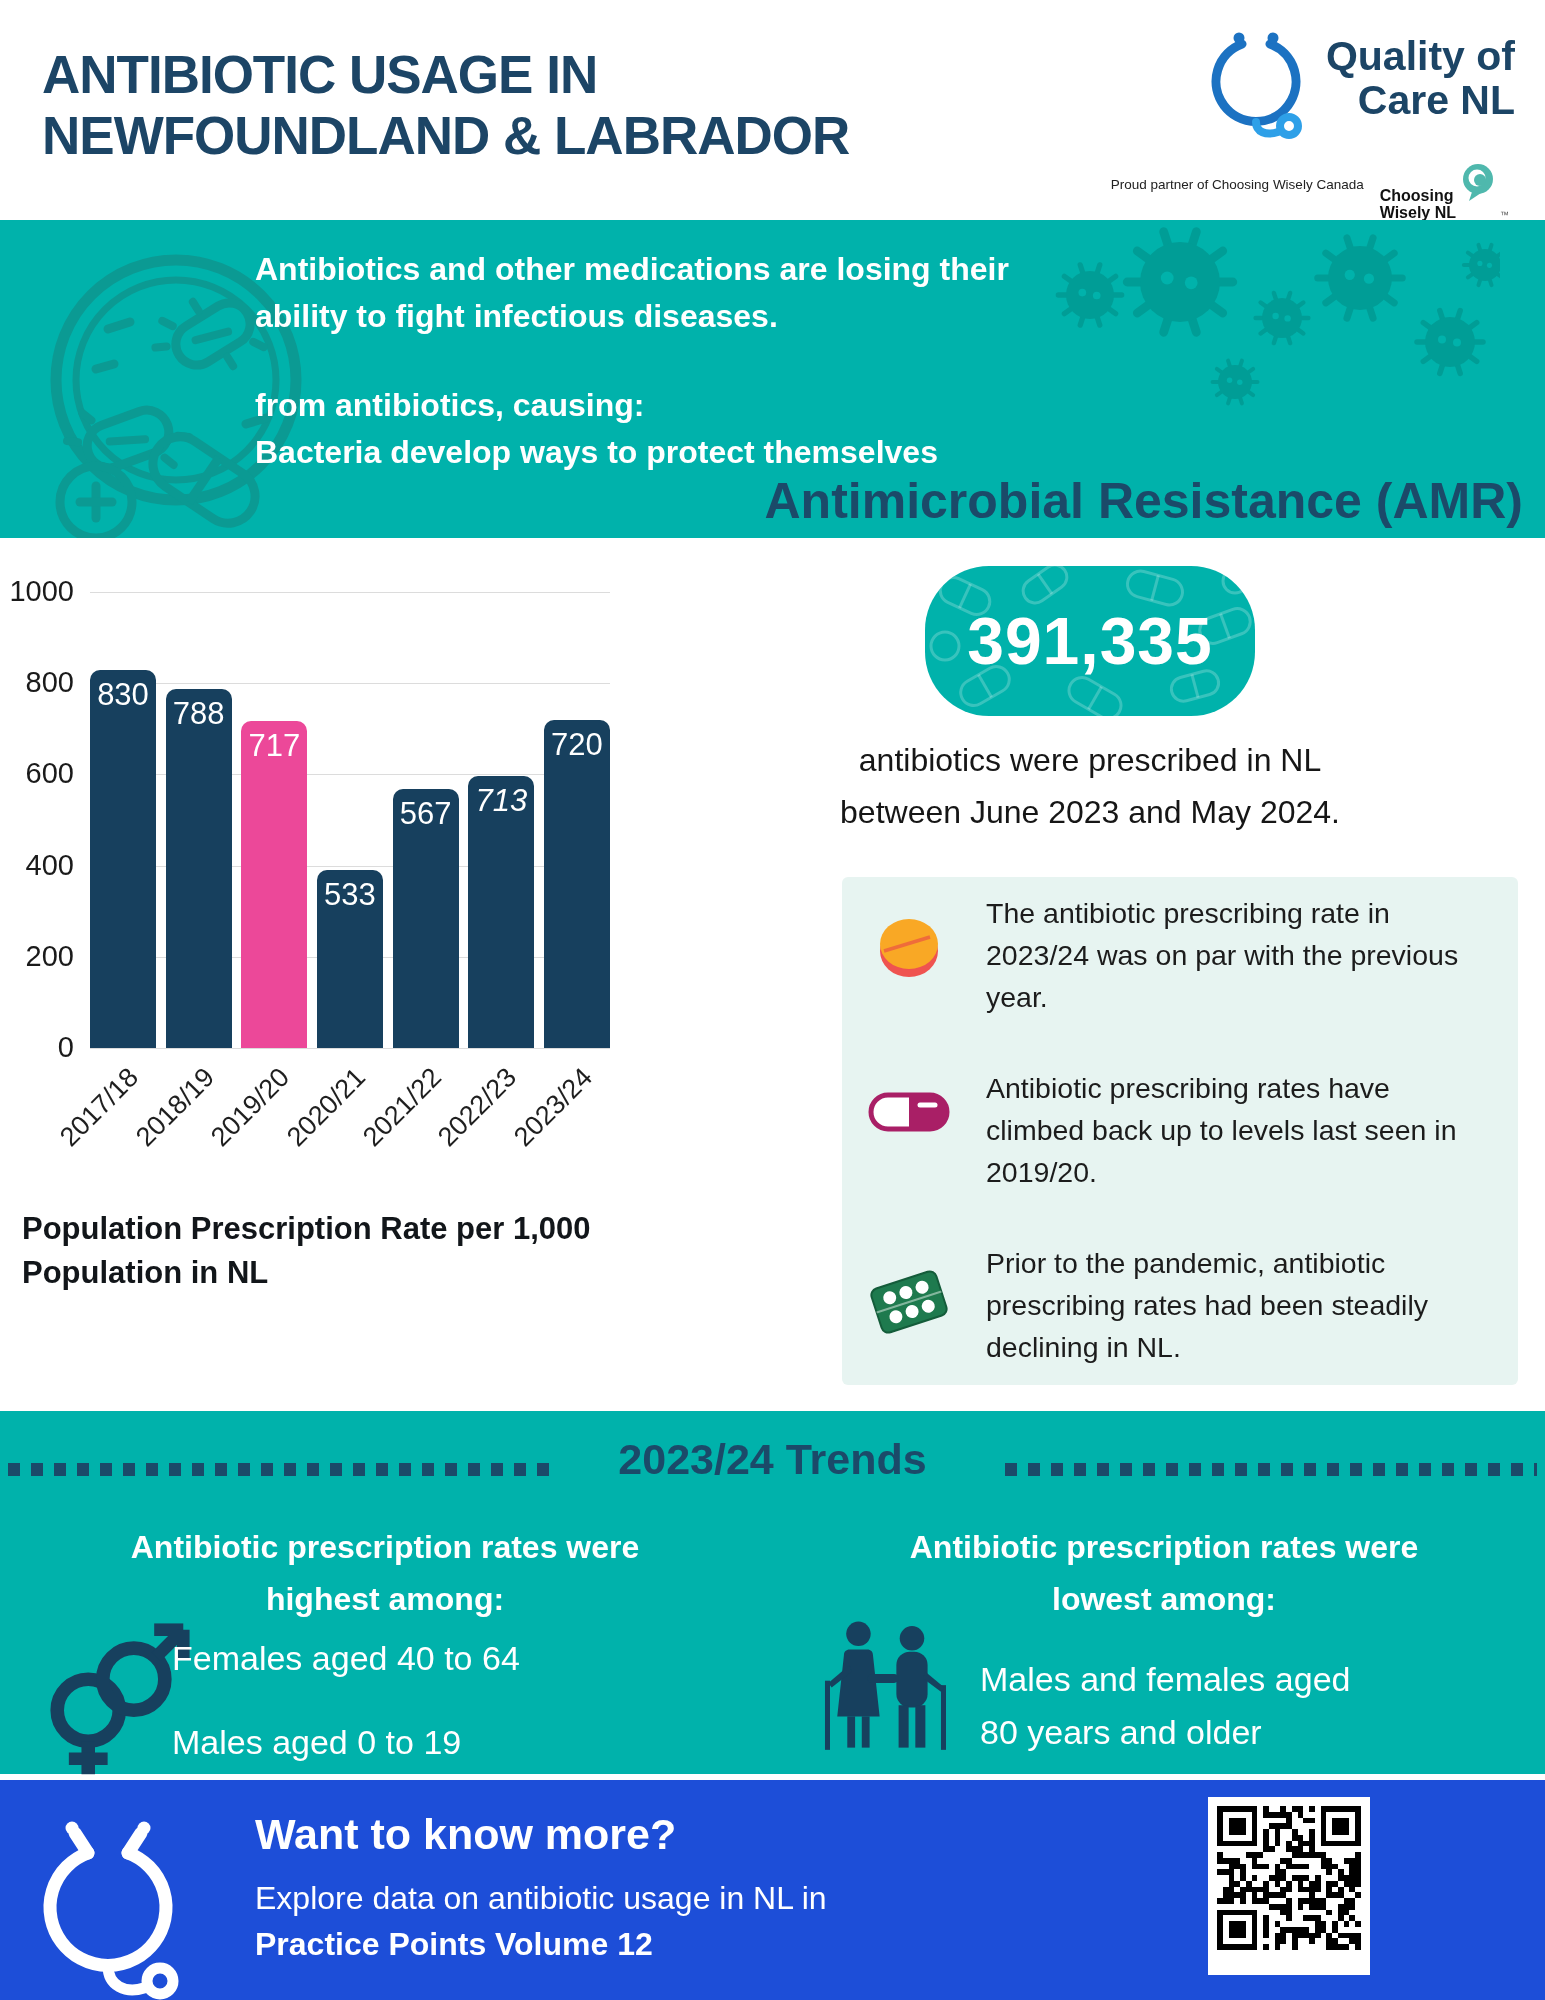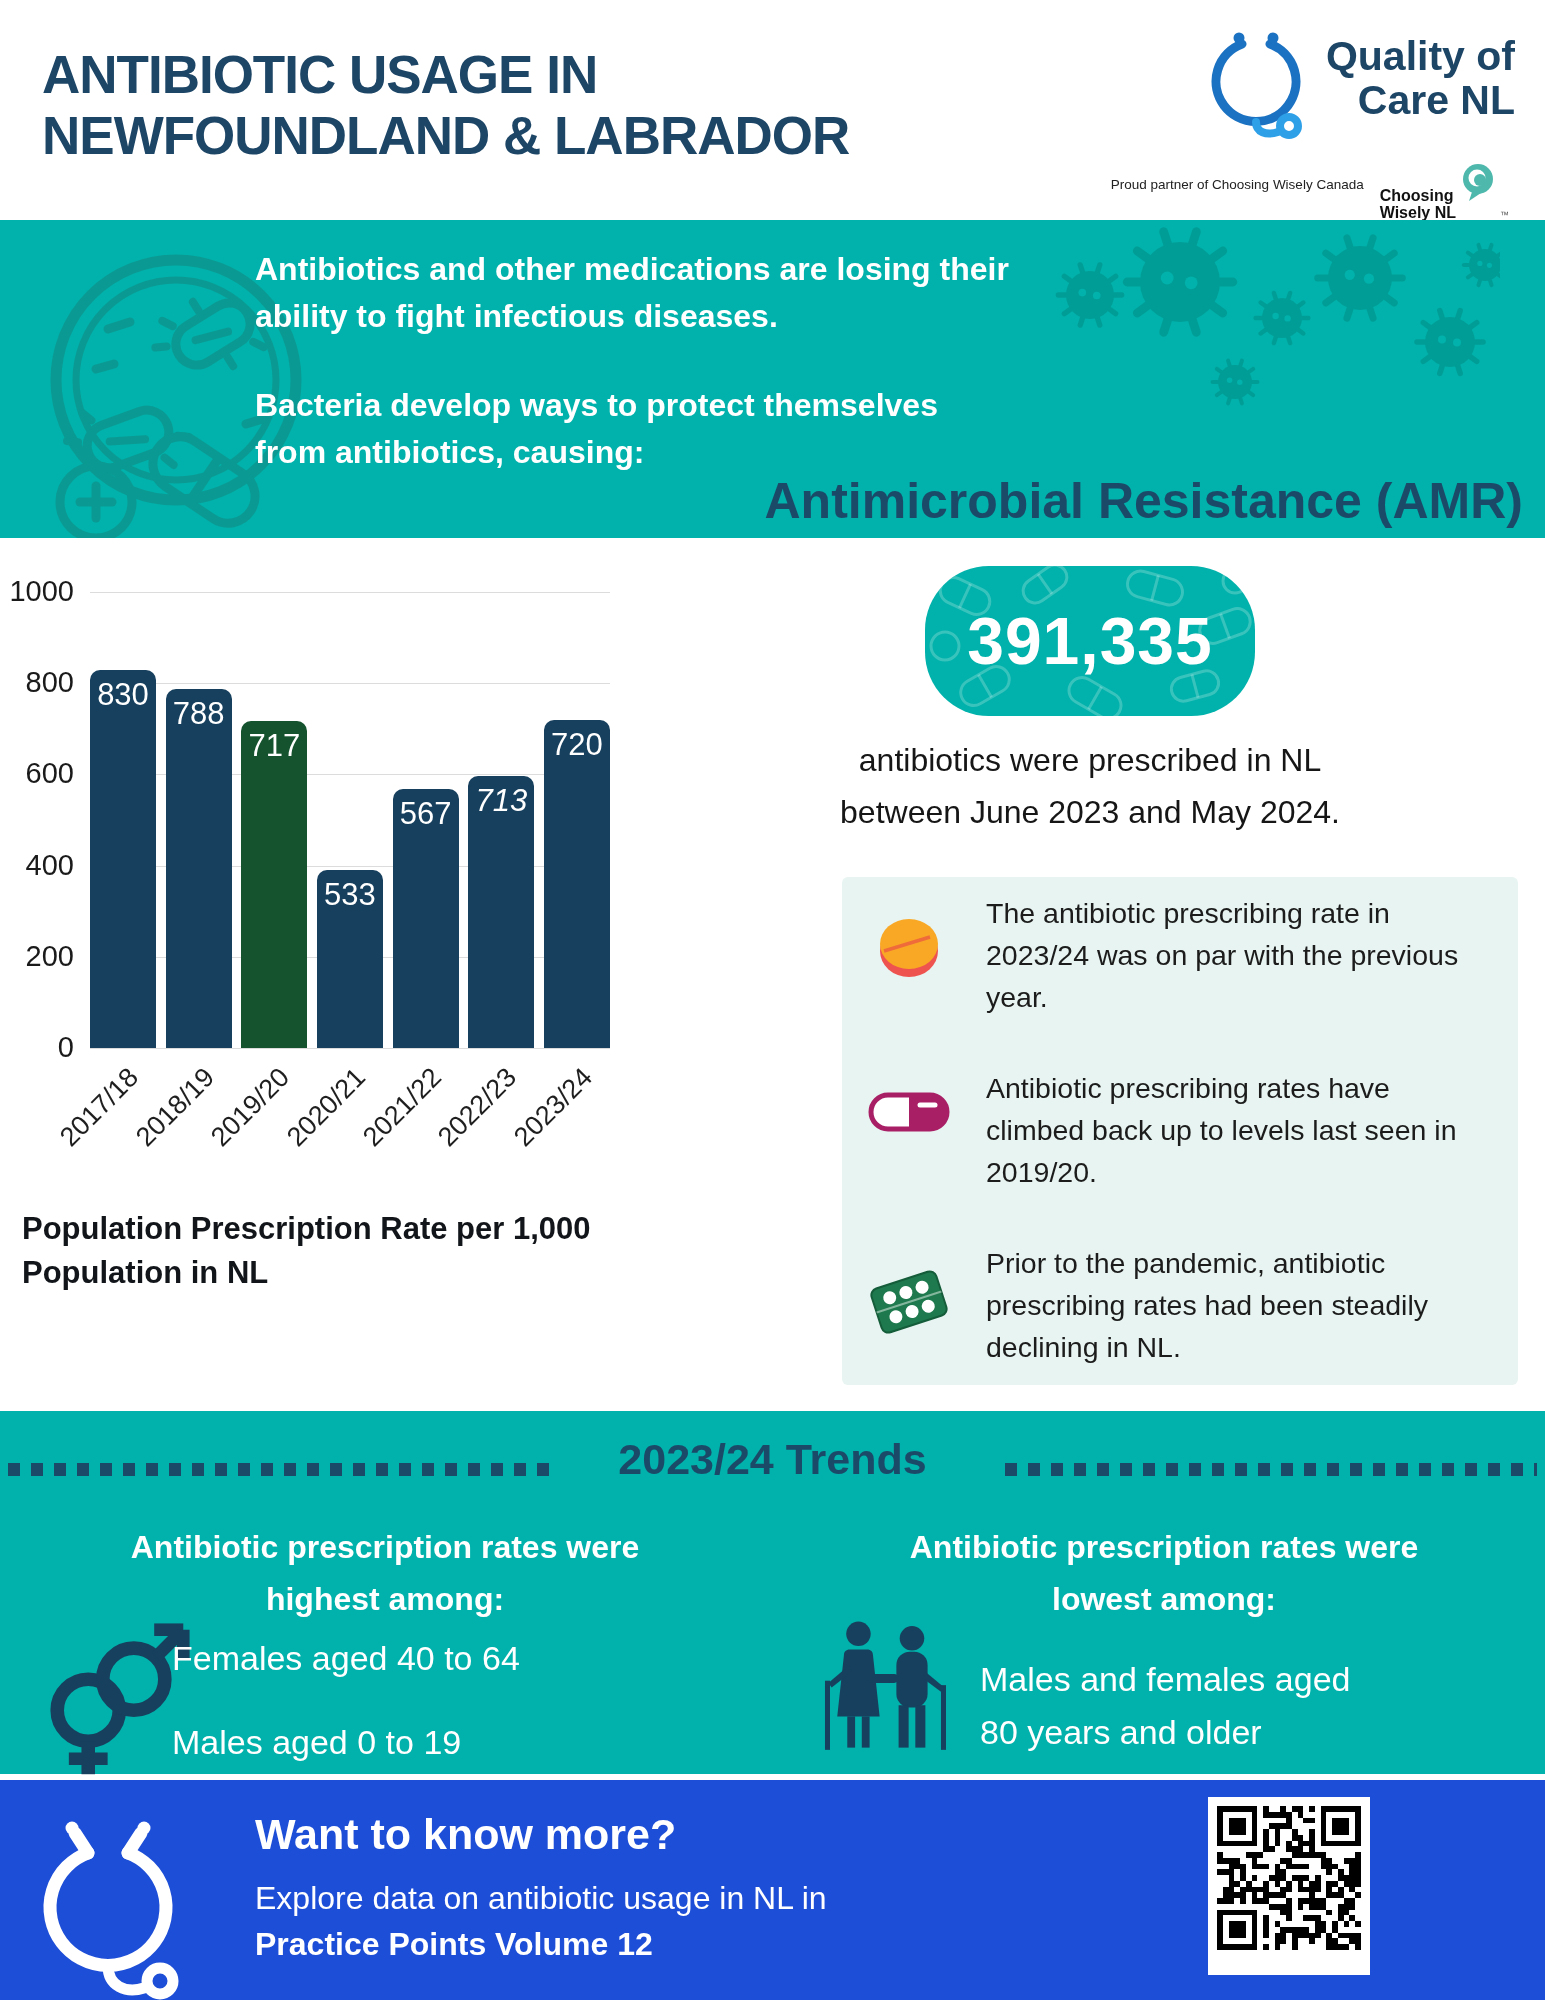--- a/index.html
+++ b/index.html
@@ -152,22 +152,22 @@
         <line x1="0" y1="-27" x2="0" y2="27" stroke-width="9"></line>
       </g>
     </svg>
   </span>
 
   <div class="intro-p" id="intro-p1">
     <div>Antibiotics and other medications are losing their</div>
     <div>ability to fight infectious diseases.</div>
   </div>
   <div class="intro-p" id="intro-p2">
+    <div>from antibiotics, causing:</div>
     <div>Bacteria develop ways to protect themselves</div>
-    <div>from antibiotics, causing:</div>
   </div>
 
   <span class="abs" style="right:45px;top:0;">
     <svg width="470" height="215" viewBox="0 0 470 215" id="virus-svg">
         <g>
           <line x1="79.2" y1="75" x2="91.68" y2="75" stroke="#009d96" stroke-width="5.28" stroke-linecap="round"></line>
           <line x1="75.533126291999" y1="86.28547684401548" x2="85.62965838179834" y2="93.62103679262555" stroke="#009d96" stroke-width="5.28" stroke-linecap="round"></line>
           <line x1="65.93312629199899" y1="93.26028511286695" x2="69.78965838179833" y2="105.12947043623046" stroke="#009d96" stroke-width="5.28" stroke-linecap="round"></line>
           <line x1="54.06687370800101" y1="93.26028511286695" x2="50.21034161820167" y2="105.12947043623046" stroke="#009d96" stroke-width="5.28" stroke-linecap="round"></line>
           <line x1="44.46687370800101" y1="86.28547684401549" x2="34.370341618201664" y2="93.62103679262555" stroke="#009d96" stroke-width="5.28" stroke-linecap="round"></line>
@@ -293,21 +293,21 @@
       <div class="gridline" style="top: 91.2px;"></div>
       <div class="gridline" style="top: 0px;"></div>
     </div>
   <div id="bars">
       <div class="bar" style="height: 378.48px; background: rgb(23, 64, 94);">
         <span class="bar-value">830</span>
       </div>
       <div class="bar" style="height: 359.328px; background: rgb(23, 64, 94);">
         <span class="bar-value">788</span>
       </div>
-      <div class="bar" style="height: 326.952px; background: #14532d;">
+      <div class="bar" style="height: 326.952px; background: #ec4899;">
         <span class="bar-value">717</span>
       </div>
       <div class="bar" style="height: 178px; background: rgb(23, 64, 94);">
         <span class="bar-value">533</span>
       </div>
       <div class="bar" style="height: 258.552px; background: rgb(23, 64, 94);">
         <span class="bar-value">567</span>
       </div>
       <div class="bar" style="height: 272px; background: rgb(23, 64, 94); font-style: italic;">
         <span class="bar-value">713</span>

